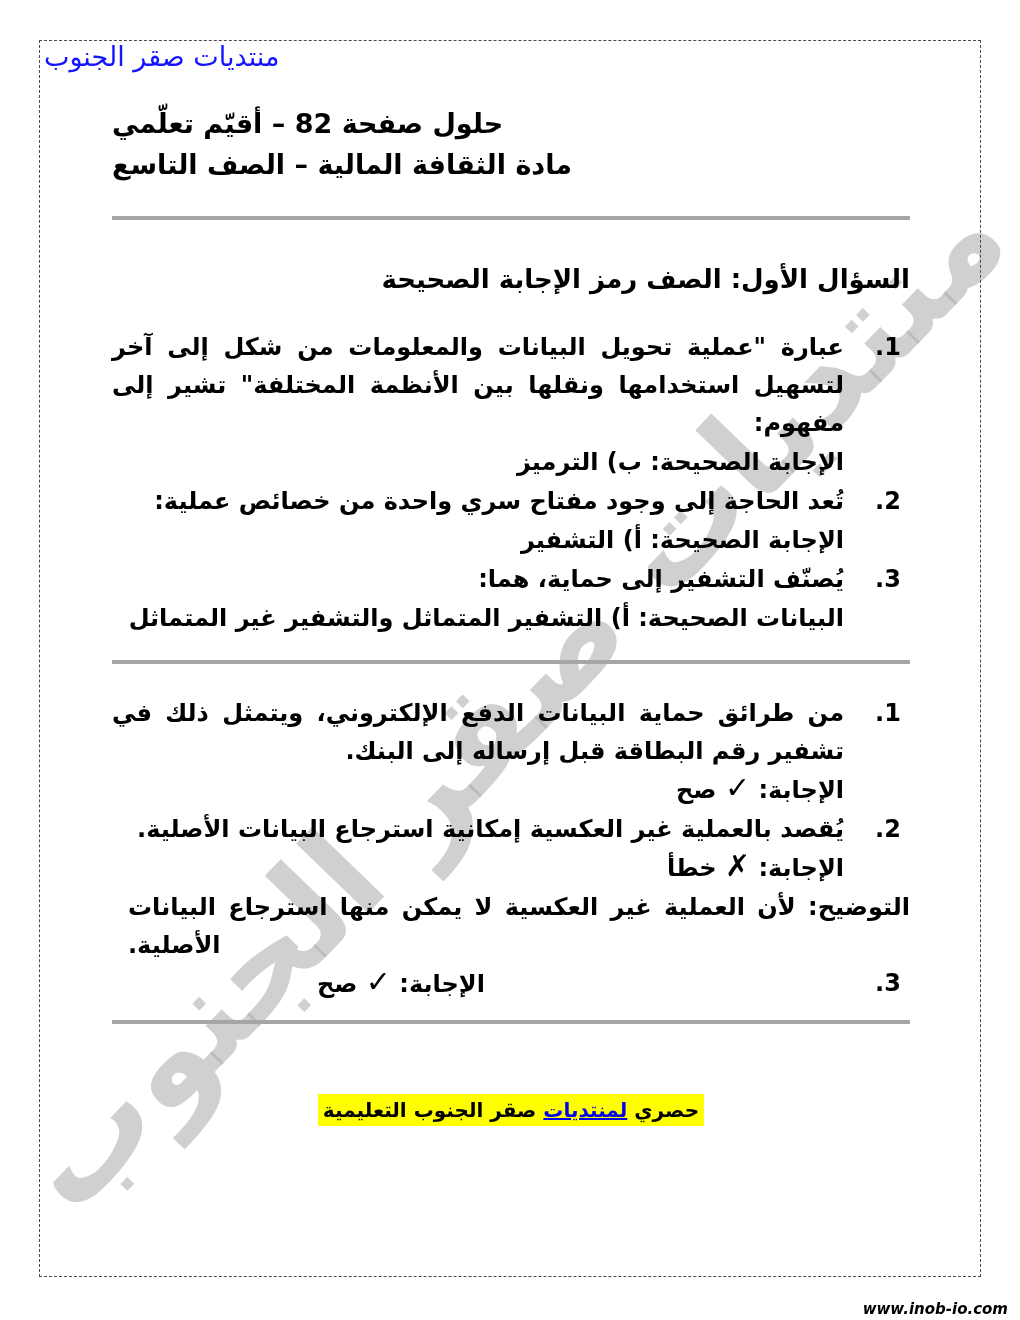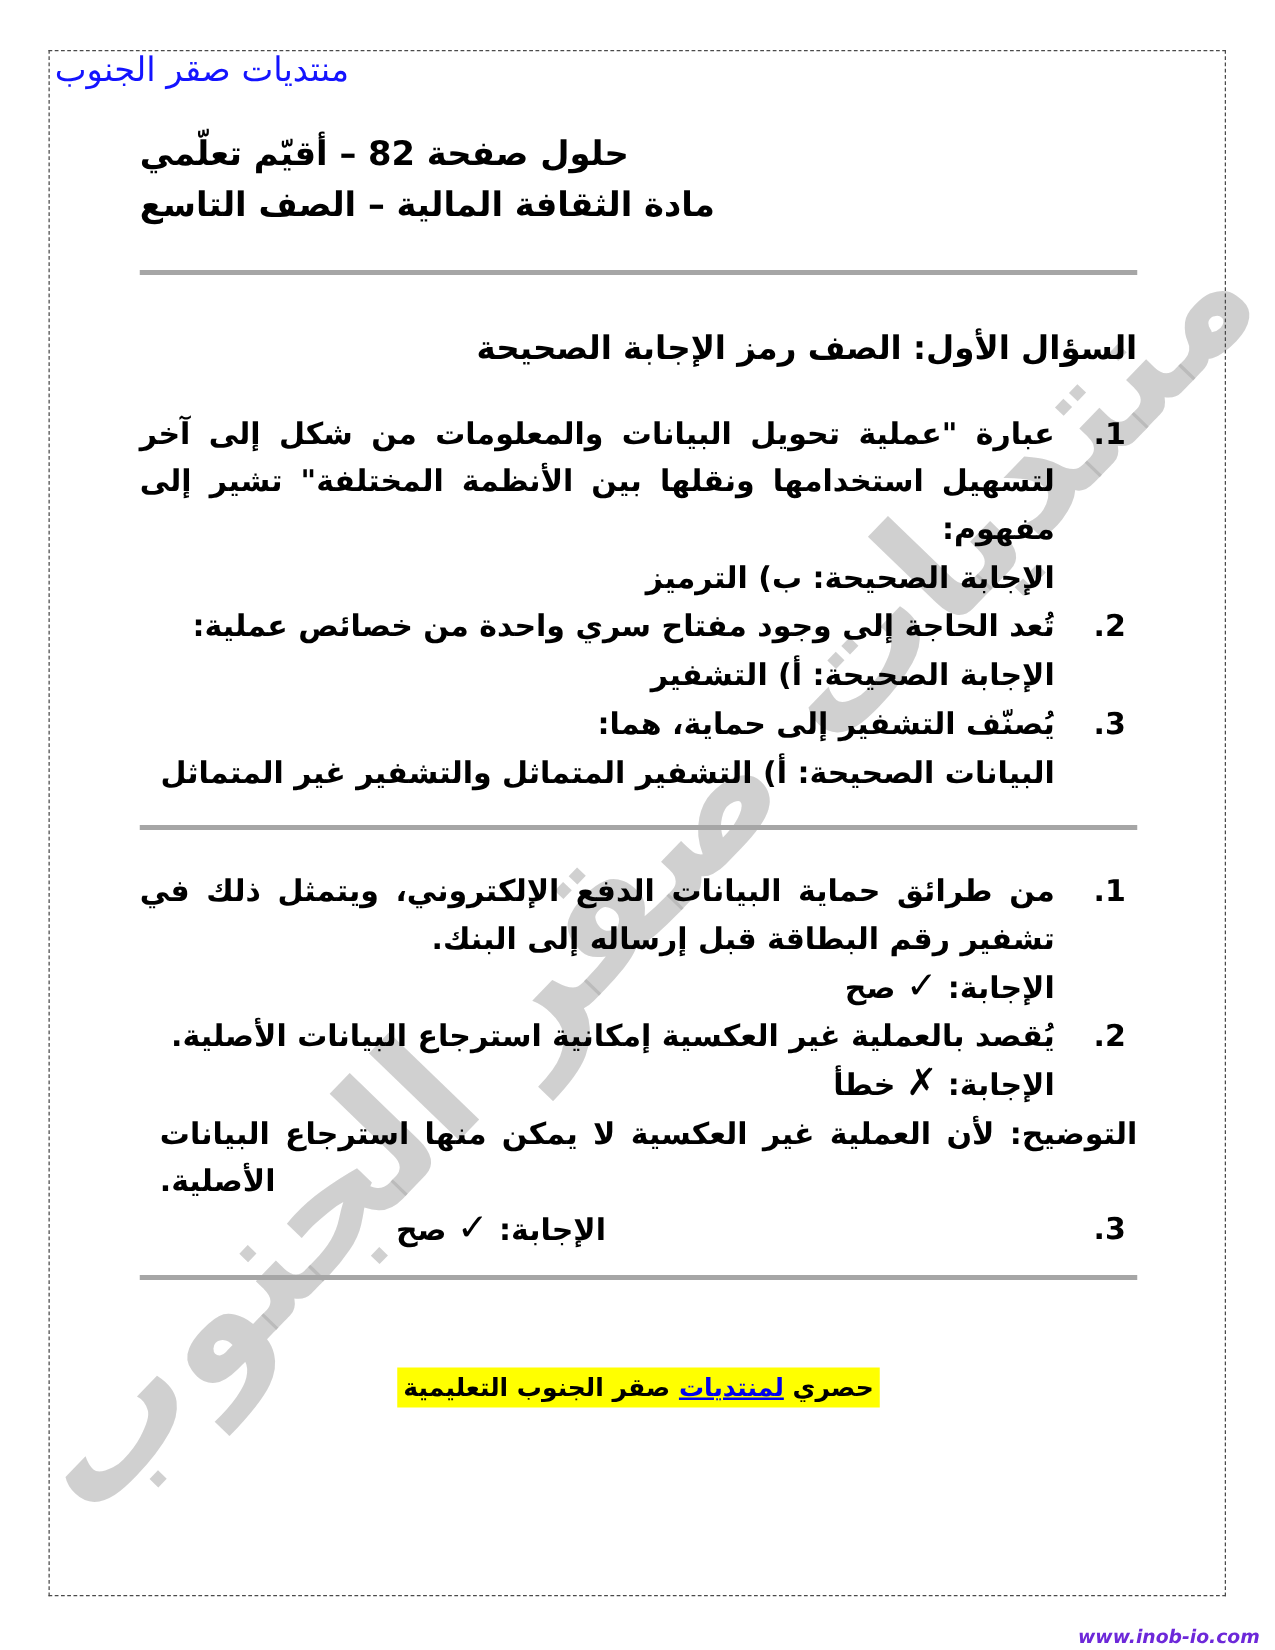--- a/index.html
+++ b/index.html
@@ -53,21 +53,21 @@
   .hmark{font-size:28px;}
   .footer-row{margin-top:70px;text-align:center;}
   .footer-band{
     display:inline-block;background:#ffff00;
     font-size:20px;line-height:30px;padding:1px 5px;
   }
   .footer-link{color:#0000ee;text-decoration:underline;cursor:pointer;}
   .site-url{
     position:absolute;right:12px;bottom:2px;
     font-size:15px;font-weight:bold;font-style:italic;
-    direction:ltr;color:#6d28d9;z-index:2;
+    direction:ltr;color:#000000;z-index:2;
   }
 </style>
 </head>
 <body>
 
 <div class="page">
 
   <div class="wm-diagonal">منتديات صقر الجنوب</div>
 
   <div class="border-box">

